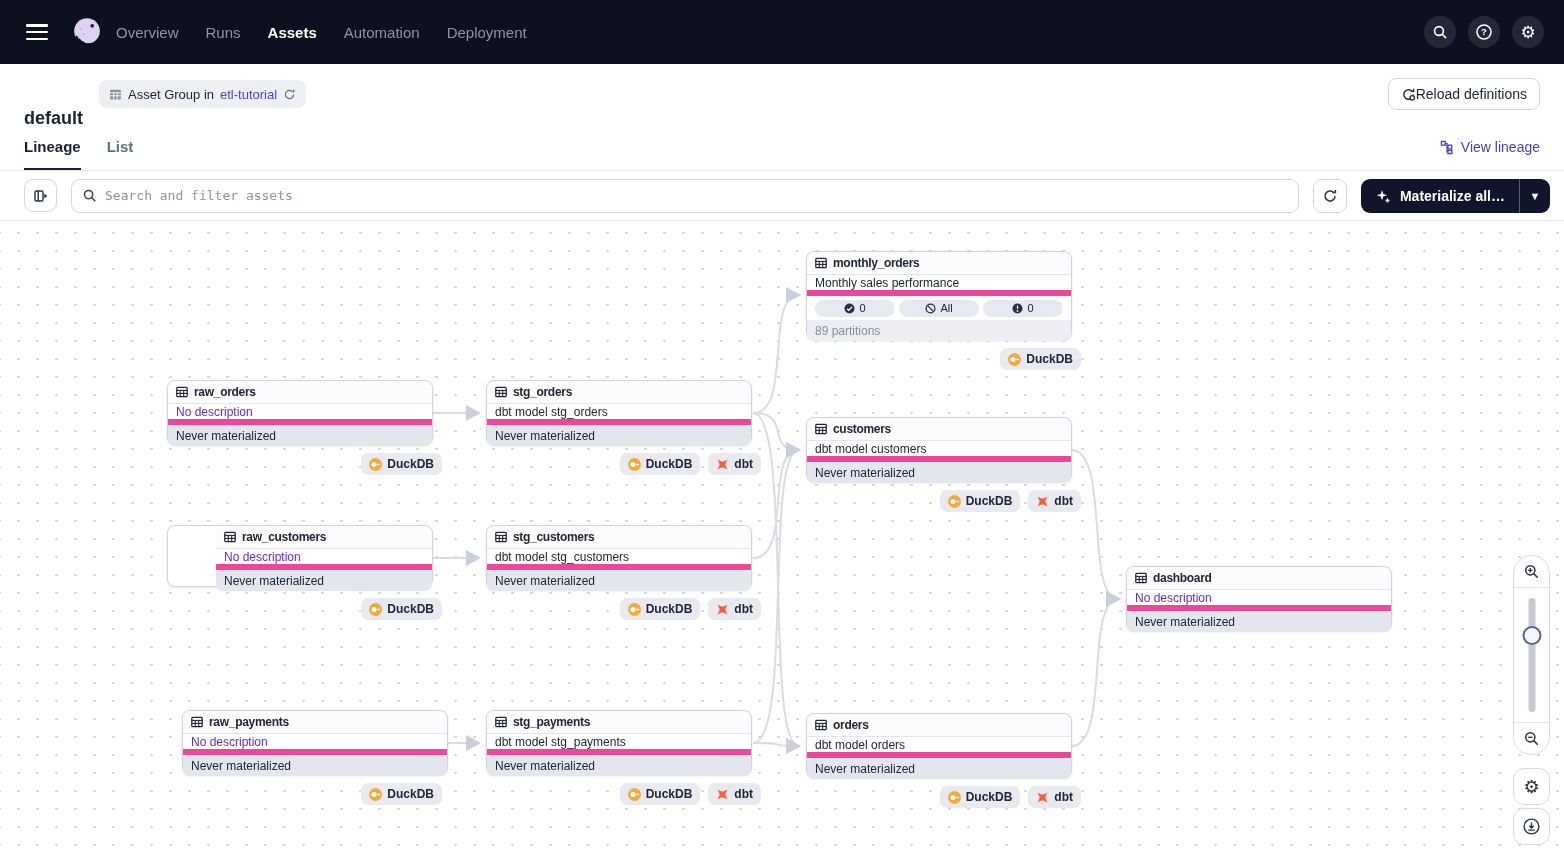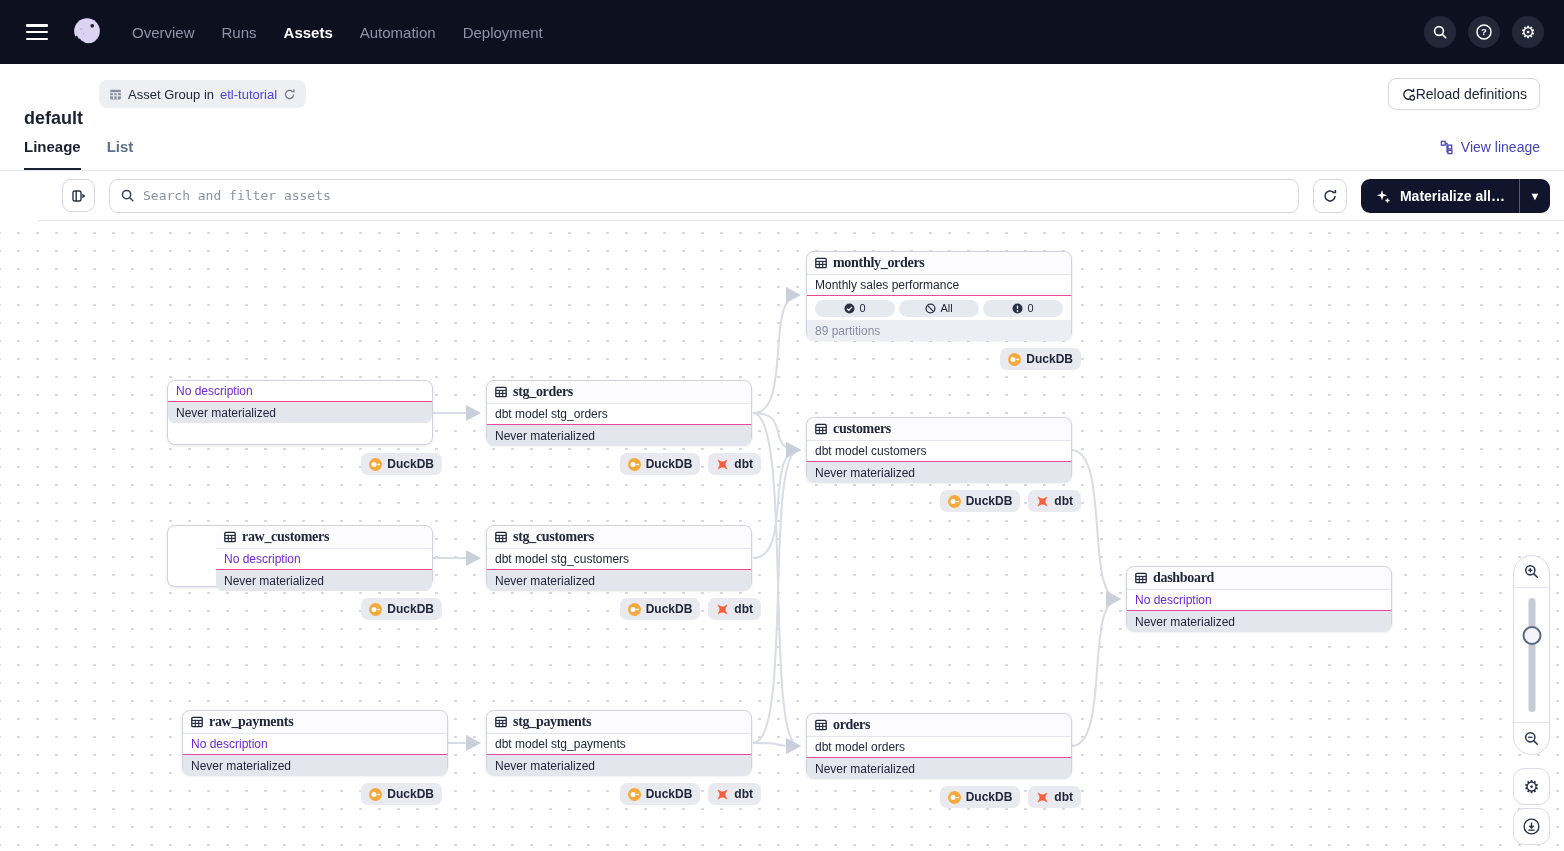--- a/index.html
+++ b/index.html
@@ -4,62 +4,62 @@
 <style>
   * { margin:0; padding:0; box-sizing:border-box; }
   html,body { width:1564px; height:851px; overflow:hidden; background:#fff;
     font-family:"Liberation Sans", sans-serif; }
 
   
   .topnav { height:64px; background:#0d101f; display:flex; align-items:center; padding:0 20px; }
   .hamburger { width:22px; height:16px; display:flex; flex-direction:column; justify-content:space-between; cursor:pointer; margin-left:6px; }
   .hamburger span { display:block; height:2.5px; background:#fff; border-radius:1px; }
   .logo { margin-left:20px; width:38px; height:38px; }
-  .nav-links { display:flex; gap:27px; margin-left:26px; }
+  .nav-links { display:flex; gap:27px; margin-left:10px; }
   .nav-link { color:#8d94a7; font-size:15px; cursor:pointer; }
   .nav-link.active { color:#ffffff; font-weight:700; }
   .nav-right { margin-left:auto; display:flex; gap:12px; }
   .nav-icon-btn { width:32px; height:32px; border-radius:50%; background:#232839; display:flex; align-items:center; justify-content:center; color:#fff; cursor:pointer; }
 
   
   .page-header { height:60px; display:flex; align-items:center; padding:0 24px; background:#fff; }
   .page-title { font-size:18px; font-weight:700; color:#1b2130;margin-top:48px; }
   .group-badge { margin-left:16px; height:28px; background:#eeeff3; border-radius:8px; display:flex; align-items:center; gap:6px; padding:0 10px; font-size:13px; color:#21263a; }
   .group-badge a { color:#4f43dd; text-decoration:none; cursor:pointer; }
   .reload-btn { margin-left:auto; height:32px; border:1px solid #d4d6e0; border-radius:8px; background:#fff; display:flex; align-items:center; padding:0 12px; font-size:14px; color:#21263a; cursor:pointer; }
 
   
   .tabs-row { height:47px; padding:0 24px; border-bottom:1px solid #e7e8ee; display:flex; align-items:stretch; }
   .tab { display:flex; align-items:center; margin-right:26px; font-size:15px; font-weight:600; cursor:pointer; border-bottom:2px solid transparent; }
   .tab.active { color:#1b2130; border-bottom-color:#1b2130; }
   .tab.inactive { color:#5f6e8b; }
   .view-lineage { margin-left:auto; display:flex; align-items:center; gap:6px; color:#4343b8; font-size:14px; cursor:pointer; }
 
   
-  .toolbar { height:50px; display:flex; align-items:center; padding:0 14px 0 24px; border-bottom:1px solid #e7e8ee; gap:14px;margin-left:38px; }
+  .toolbar { height:50px; display:flex; align-items:center; padding:0 14px 0 24px; border-bottom:1px solid #e7e8ee; gap:14px; }
   .panel-toggle { width:33px; height:33px; border:1px solid #d4d6e0; border-radius:9px; background:#fff; display:flex; align-items:center; justify-content:center; cursor:pointer; }
   .searchbox { flex:1; height:34px; border:1px solid #d4d6e0; border-radius:9px; display:flex; align-items:center; gap:8px; padding:0 10px; background:#fff; }
   .searchbox input { border:none; outline:none; flex:1; font-family:"DejaVu Sans Mono", monospace; font-size:13px; color:#21263a; background:transparent; }
   .searchbox input::placeholder { color:#8c93a6; }
   .refresh-btn { width:34px; height:34px; border:1px solid #d4d6e0; border-radius:9px; background:#fff; display:flex; align-items:center; justify-content:center; color:#2a3147; cursor:pointer; }
   .materialize { display:flex; height:34px; border-radius:9px; overflow:hidden; background:#10152b; color:#fff; cursor:pointer; }
   .materialize-main { display:flex; align-items:center; gap:9px; padding:0 14px; font-size:14px; font-weight:600; }
   .materialize-divider { width:1px; background:#585d72; margin:0; }
   .materialize-caret { width:30px; display:flex; align-items:center; justify-content:center; font-size:11px; }
 
   
   .canvas { position:relative; height:630px; background:#fff; overflow:hidden;
     background-image:radial-gradient(circle, #d8d8dd 1.4px, transparent 1.5px);
     background-size:19px 18px; background-position:9px 3px; }
   .edges { position:absolute; left:0; top:0; }
 
   .node { position:absolute; width:266px; background:#fff; border:1px solid #d0d3de; border-radius:8px; box-shadow:0 1px 3px rgba(16,22,46,.10); }
   .node-header { height:23px; display:flex; align-items:center; gap:6px; padding:0 8px; border-bottom:1px solid #e3e5ec; background:#fcfcfe; border-radius:8px 8px 0 0; }
-  .node-name { font-family:Liberation Serif, serif; font-size:14px; font-weight:700; color:#21263a; letter-spacing:-0.3px; }
-  .node-desc { height:21px; display:flex; align-items:center; padding:0 8px; font-size:12px; color:#21263a; border-bottom:1px solid #ec4899; }
+  .node-name { font-family:Liberation Sans, sans-serif; font-size:12px; font-weight:700; color:#21263a; letter-spacing:-0.3px; }
+  .node-desc { height:21px; display:flex; align-items:center; padding:0 8px; font-size:12px; color:#21263a; border-bottom:6px solid #ec4899; }
   .node-desc.muted { color:#6d28d9; }
   .node-checks { height:24px; display:flex; align-items:center; gap:4px; padding:0 8px; }
   .check-pill { flex:1; height:17px; background:#e7e9f0; border-radius:9px; display:flex; align-items:center; justify-content:center; gap:4px; font-size:11px; color:#21263a; }
   .node-footer { height:21px; display:flex; align-items:center; padding:0 8px; font-size:12px; color:#21263a; background:#e4e6ed; border-radius:0 0 7px 7px; }
   .node-footer.fmuted { background:#edeef3; color:#878da1; }
 
   .badges { position:absolute; display:flex; gap:8px; }
   .badge { height:22px; background:#e9eaef; border-radius:7px; display:flex; align-items:center; gap:5px; padding:0 8px; font-size:12px; font-weight:700; color:#21263a; cursor:pointer; }
 
   
@@ -265,20 +265,32 @@
             <svg width="13" height="13" viewBox="0 0 13 13">
               <circle cx="6.5" cy="6.5" r="6.5" fill="#f5a93c"></circle>
               <circle cx="5" cy="6.5" r="2.5" fill="#fff"></circle>
               <rect x="8.1" y="5.7" width="3.1" height="1.6" rx="0.8" fill="#fff"></rect>
             </svg>
           </span>
           <span>DuckDB</span>
         </span>
       </div>
       <div class="node" style="left: 167px; top: 159px; height: 65px;">
+        <div class="node-header">
+          <span style="display: flex;">
+            <svg width="12" height="12" viewBox="0 0 12 12">
+              <rect x="0.8" y="1.3" width="10.4" height="9.4" rx="1" fill="none" stroke="#21263a" stroke-width="1.3"></rect>
+              <line x1="0.8" y1="4.4" x2="11.2" y2="4.4" stroke="#21263a" stroke-width="1.1"></line>
+              <line x1="0.8" y1="7.4" x2="11.2" y2="7.4" stroke="#21263a" stroke-width="1.1"></line>
+              <line x1="4.3" y1="4.4" x2="4.3" y2="10.7" stroke="#21263a" stroke-width="1.1"></line>
+              <line x1="7.7" y1="4.4" x2="7.7" y2="10.7" stroke="#21263a" stroke-width="1.1"></line>
+            </svg>
+          </span>
+          <span class="node-name">raw_orders</span>
+        </div>
         <div class="node-desc muted">No description</div>
         <div class="node-footer">Never materialized</div>
       </div>
       <div class="badges" style="top: 232px; right: 1122px;">
         <span class="badge">
           <span style="display: flex;">
             <svg width="13" height="13" viewBox="0 0 13 13">
               <circle cx="6.5" cy="6.5" r="6.5" fill="#f5a93c"></circle>
               <circle cx="5" cy="6.5" r="2.5" fill="#fff"></circle>
               <rect x="8.1" y="5.7" width="3.1" height="1.6" rx="0.8" fill="#fff"></rect>

